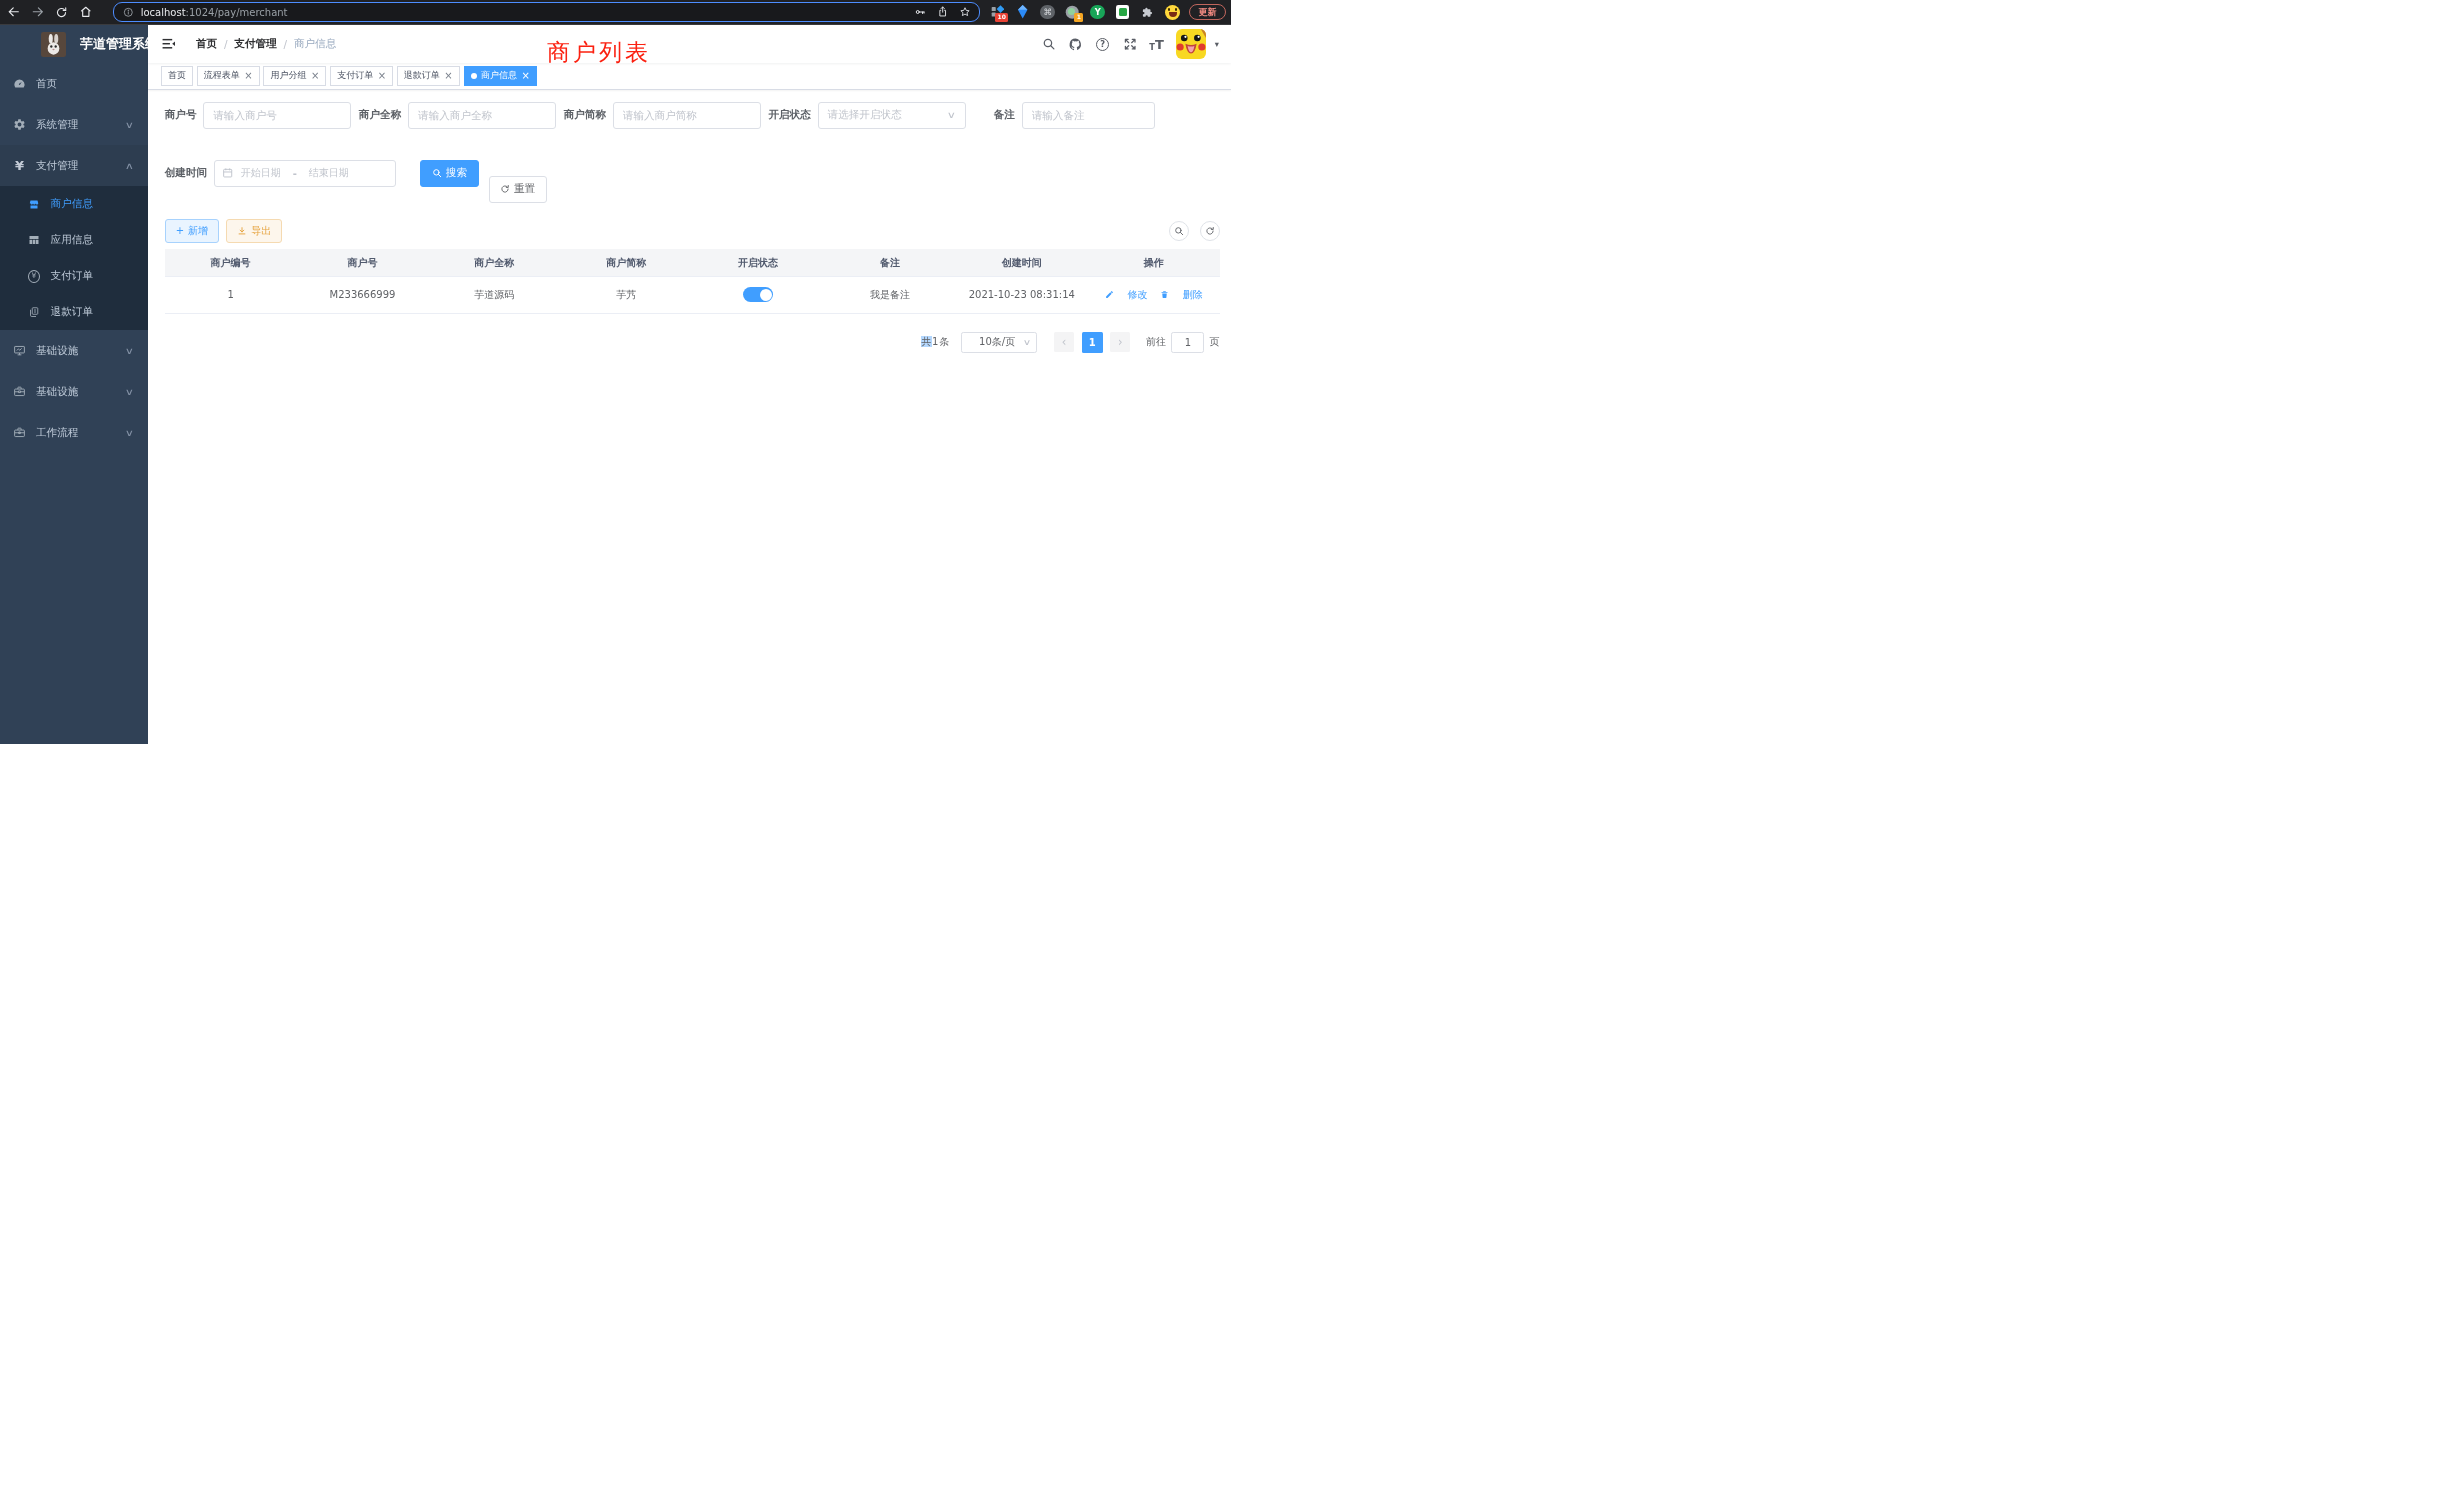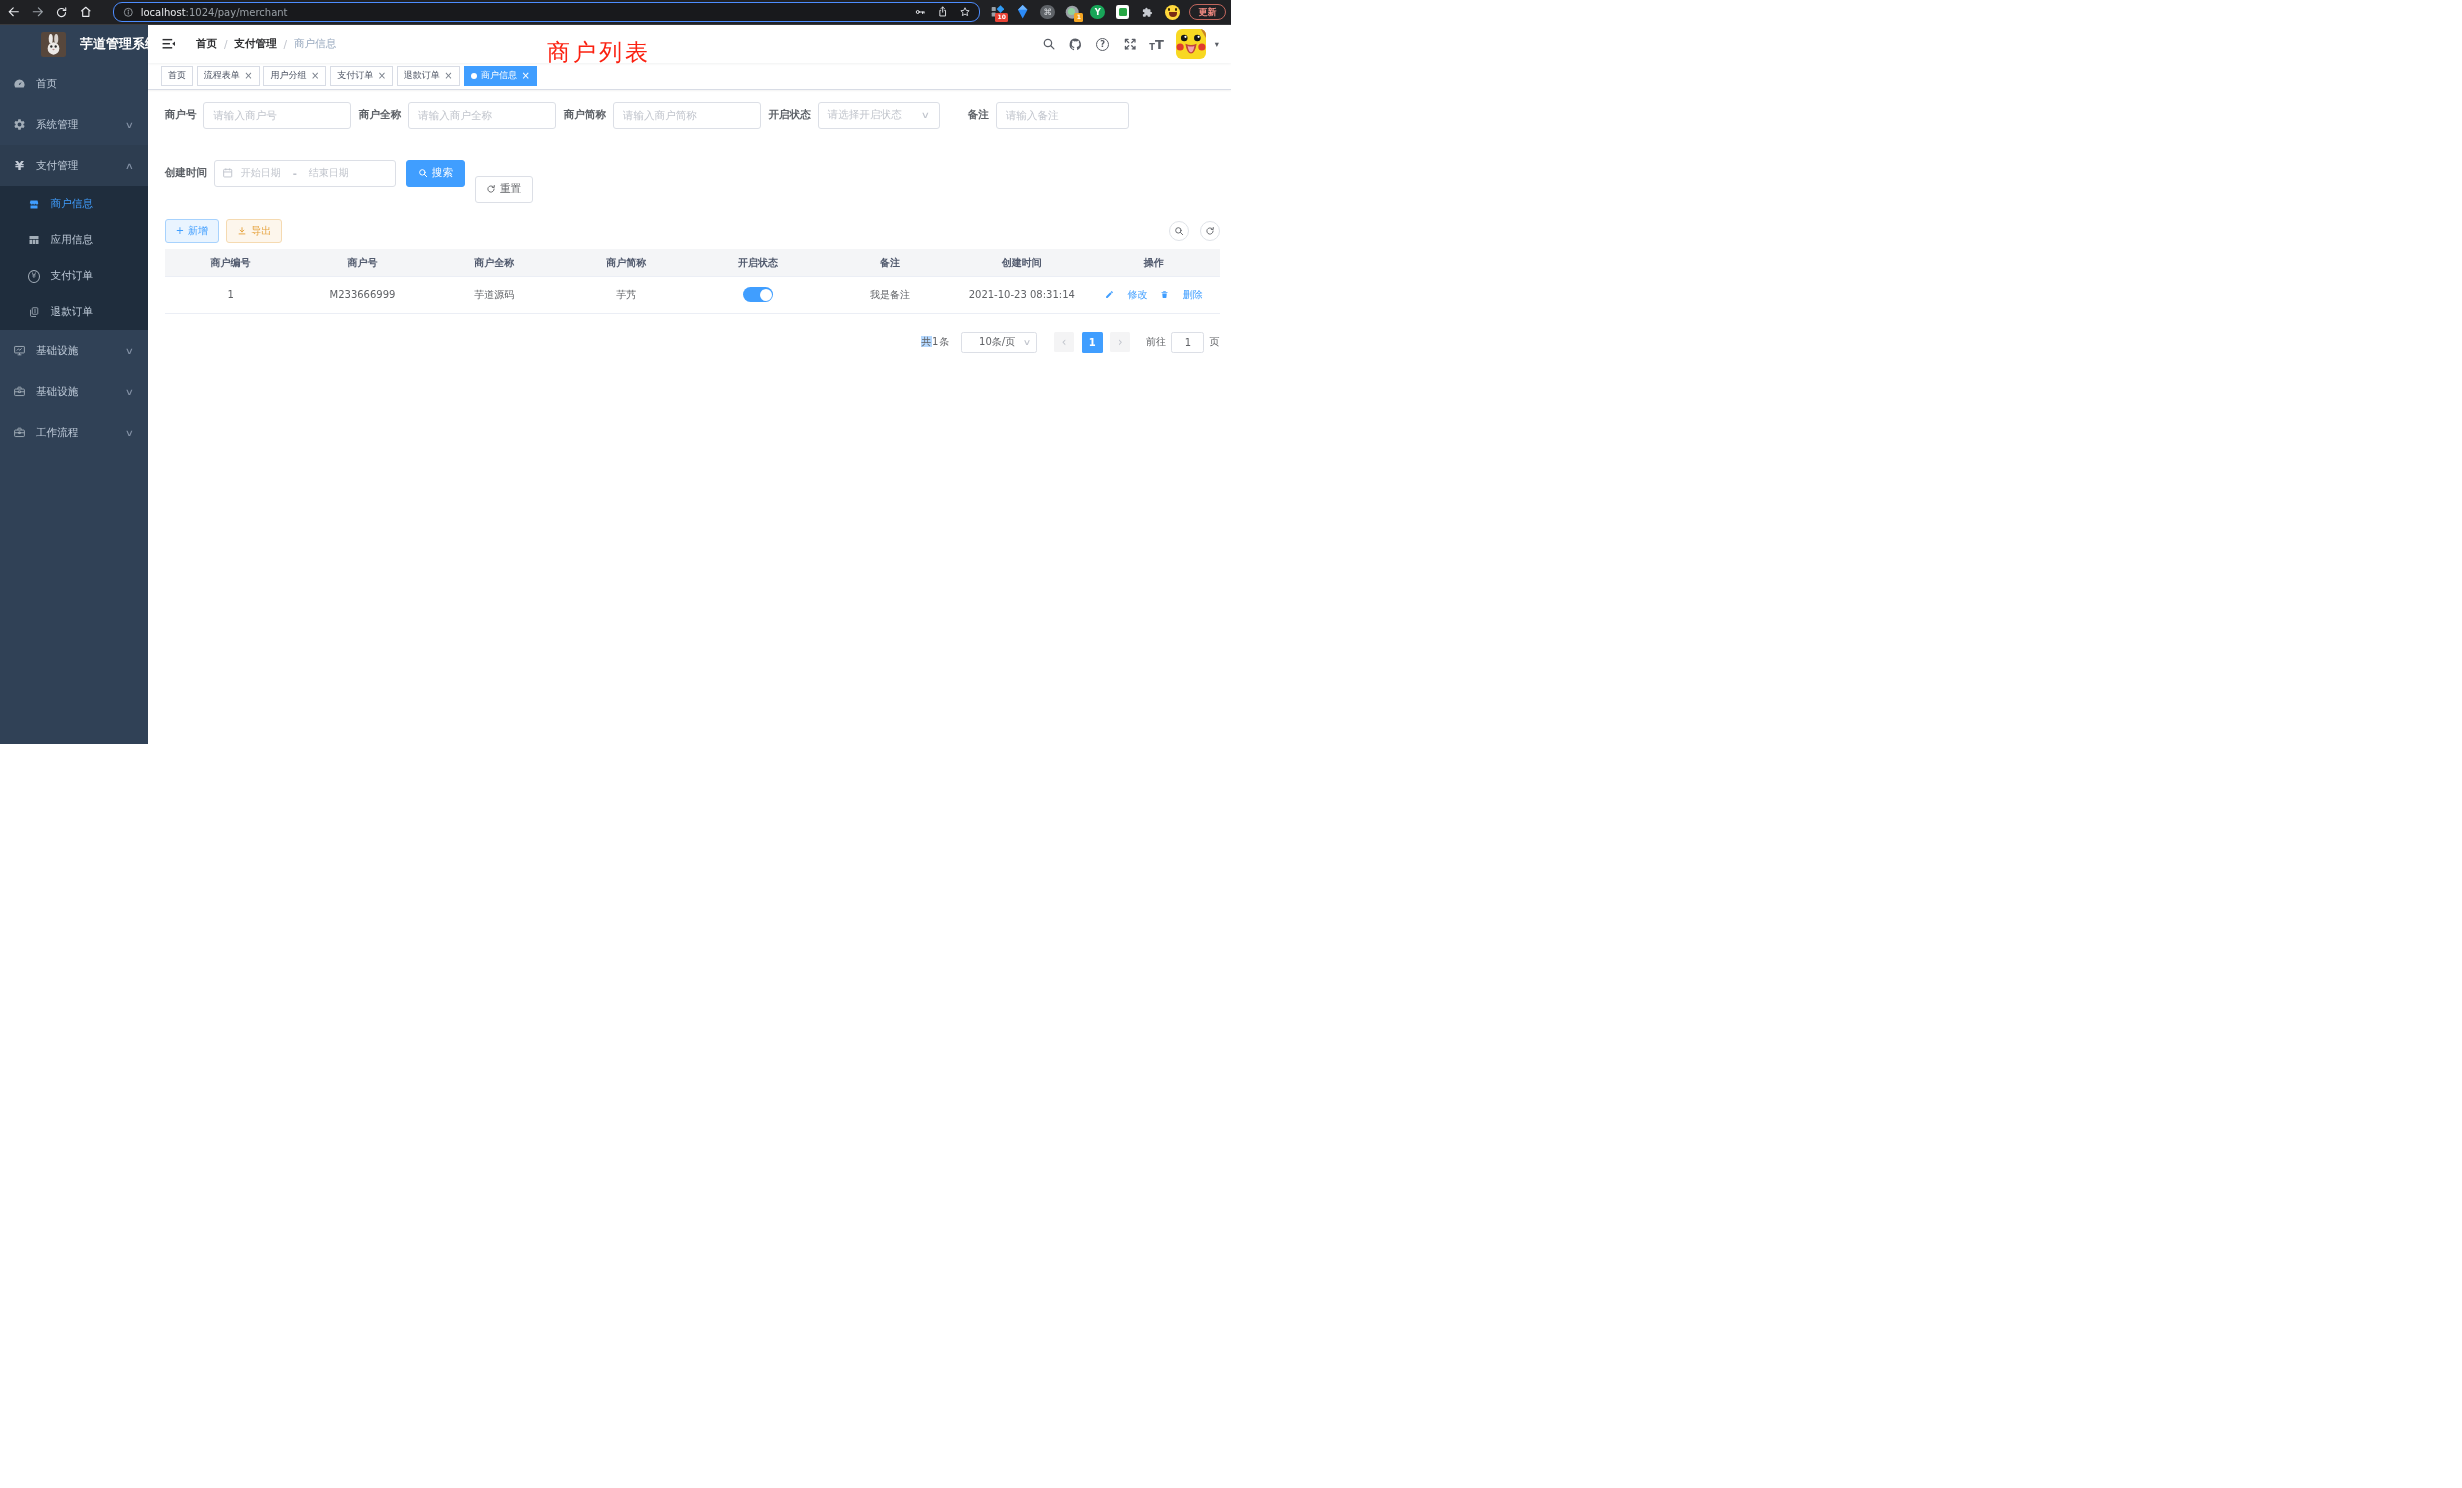--- a/index.html
+++ b/index.html
@@ -85,33 +85,33 @@
 
   
   .frow { display:flex; align-items:center; }
   .frow + .frow { margin-top:15px; }
   .fitem { display:flex; align-items:center; margin-right:7.6px; }
   .fitem label { font-size:10.6px; font-weight:700; color:#5c6066; margin-right:6.8px; white-space:nowrap; }
   .tin { height:27px; border:0.8px solid #dcdfe6; border-radius:3px; padding:0 9px; font-size:10.6px; color:#606266;
     font-family:inherit; outline:none; background:#fff; }
   .tin::placeholder { color:#c0c4cc; }
   .w195 { width:148px; } .w175 { width:133px; }
-  .sel { width:122px; height:27px; border:0.8px solid #dcdfe6; border-radius:3px; display:flex; align-items:center;
+  .sel { width:148px; height:27px; border:0.8px solid #dcdfe6; border-radius:3px; display:flex; align-items:center;
     padding:0 10px 0 9px; cursor:pointer; }
   .sel .ph { color:#c0c4cc; font-size:10.6px; flex:1; }
   .sel .sv { color:#c0c4cc; font-size:9px; transform:scaleX(1.4); }
   .drange { width:182px; height:27px; border:0.8px solid #dcdfe6; border-radius:3px; display:flex; align-items:center;
     padding:0 7.6px; cursor:pointer; }
   .drange .cal { margin-right:6.8px; display:flex; }
   .drange .dph { color:#c0c4cc; font-size:10px; }
   .drange .dsep { color:#c0c4cc; font-size:10px; margin:0 12px; font-weight:bold; }
   .btn { height:27px; border-radius:3px; border:0.8px solid #dcdfe6; background:#fff; color:#606266; font-size:10.6px;
     display:inline-flex; align-items:center; justify-content:center; gap:3.8px; padding:0 10.6px; cursor:pointer; font-family:inherit; }
   .btn.primary { background:#409eff; border-color:#409eff; color:#fff; }
-  .btn-search { margin-left:3px; } .btn-reset { margin-left:10px;margin-top:32px; }
+  .btn-search { margin-left:17px; } .btn-reset { margin-left:10px;margin-top:32px; }
 
   
   .toolbar { display:flex; align-items:center; margin-top:16px; }
   .btn.small { height:24px; font-size:10px; padding:0 10px; }
   .btn.plain-primary { background:#e9f4ff; border-color:#a7d2fd; color:#409eff; }
   .btn.plain-warning { background:#fdf6ec; border-color:#f5dab1; color:#e6a23c; margin-left:7.6px; }
   .tool-circles { margin-left:auto; display:flex; gap:10.6px; }
   .circ-btn { width:20px; height:20px; border-radius:50%; border:0.8px solid #dfe3e8; background:#fff;
     display:flex; align-items:center; justify-content:center; cursor:pointer; }
 

